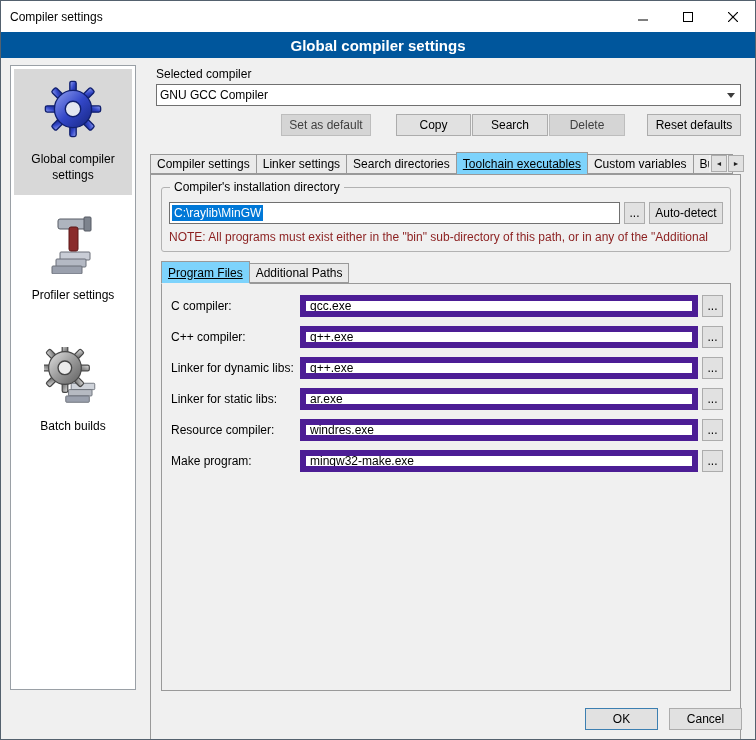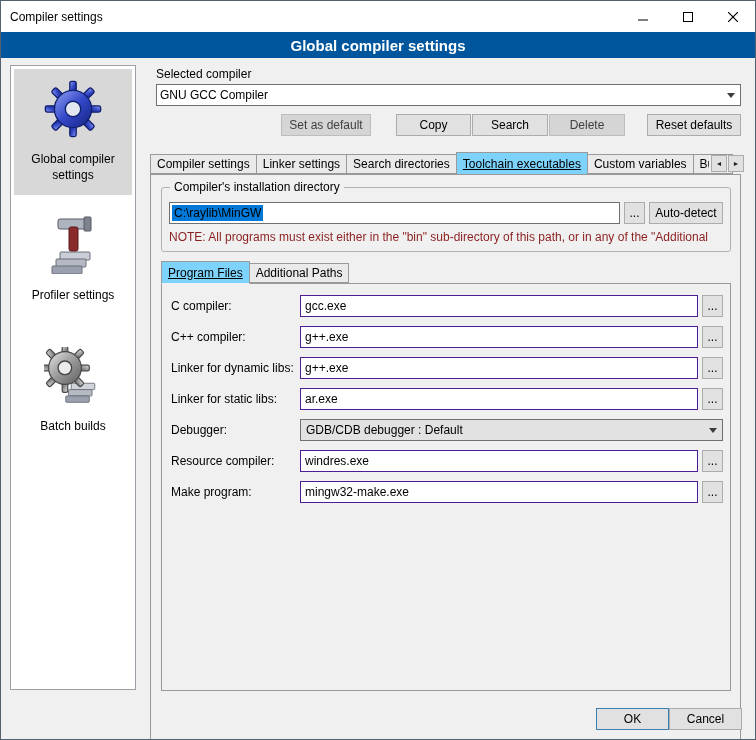--- a/index.html
+++ b/index.html
@@ -58,39 +58,39 @@
   .tab-arrow { width:16px; height:17px; background:#e1e1e1; border:1px solid #acacac; font-size:7px;
                display:flex; align-items:center; justify-content:center; color:#222; }
 
   .panel { margin-left:3px; width:591px; height:682px; border:1px solid #999; background:#f0f0f0; position:relative; }
 
   
   .groupbox { position:relative; border:1px solid #b2b2b2; border-radius:3px; margin:12px 9px 0 10px; padding:14px 7px 7px; }
   .gb-label { position:absolute; top:-8px; left:8px; background:#f0f0f0; padding:0 4px; }
   .dir-row { display:flex; align-items:center; gap:4px; }
   .text-input { flex:1; height:22px; background:#fff; border:1px solid #707070; display:flex; align-items:center; padding:0 2px; }
-  .sel-text { background:var(--selection-bg,#0078d7); color:#000000; padding:1px 2px; }
+  .sel-text { background:var(--selection-bg,#0078d7); color:#ffffff; padding:1px 2px; }
   .browse-btn { width:21px; }
   .autodetect-btn { width:74px; }
   .note { margin-top:6px; color:var(--note-text,#8b1f1f); white-space:nowrap; overflow:hidden; }
 
   
   .tabs2 { display:flex; align-items:flex-end; height:23px; margin:8px 0 0 10px; position:relative; z-index:2; }
   .subpanel { margin:0 9px 0 10px; border:1px solid #999; height:408px; background:#f0f0f0; }
 
   .frow { display:flex; align-items:center; margin:9px 7px 0 9px; height:22px; }
   .frow:first-child { margin-top:11px; }
   .flabel { width:129px; }
-  .ffield { flex:1; height:22px; background:#fff; border:1px solid #4c1d95; display:flex; align-items:center; padding:0 4px; white-space:nowrap; overflow:hidden; }
+  .ffield { flex:1; height:22px; background:#fff; border:6px solid #4c1d95; display:flex; align-items:center; padding:0 4px; white-space:nowrap; overflow:hidden; }
   .fcombo { flex:1; height:22px; background:#e2e2e2; border:1px solid #707070; display:flex; align-items:center; padding:0 5px; }
   .fcombo .combo-text { flex:1; }
   .fbrowse { width:21px; margin-left:4px; }
 
   
-  .footer { position:absolute; right:13px; bottom:9px; display:flex; }
+  .footer { position:absolute; right:13px; bottom:9px; display:flex; gap:11px; }
   .footer .btn { width:73px; }
   .footer .btn.default { border-color:#3c7fb1; }
 </style>
 </head>
 <body>
 
 <div class="window">
 
   <div class="titlebar">
     <span class="title">Compiler settings</span>
@@ -268,27 +268,20 @@
         </div>
 
         <div class="frow">
           <span class="flabel">Linker for static libs:</span>
           <div class="ffield">
               <span>ar.exe</span>
             </div>
           <div class="btn fbrowse">...</div>
         </div>
 
-        <div class="frow">
-          <span class="flabel">Debugger:</span>
-          <div class="fcombo">
-            <span class="combo-text">GDB/CDB debugger : Default</span>
-            <span class="chev"></span>
-          </div>
-        </div>
 
         <div class="frow">
           <span class="flabel">Resource compiler:</span>
           <div class="ffield">
               <span>windres.exe</span>
             </div>
           <div class="btn fbrowse">...</div>
         </div>
 
         <div class="frow">

